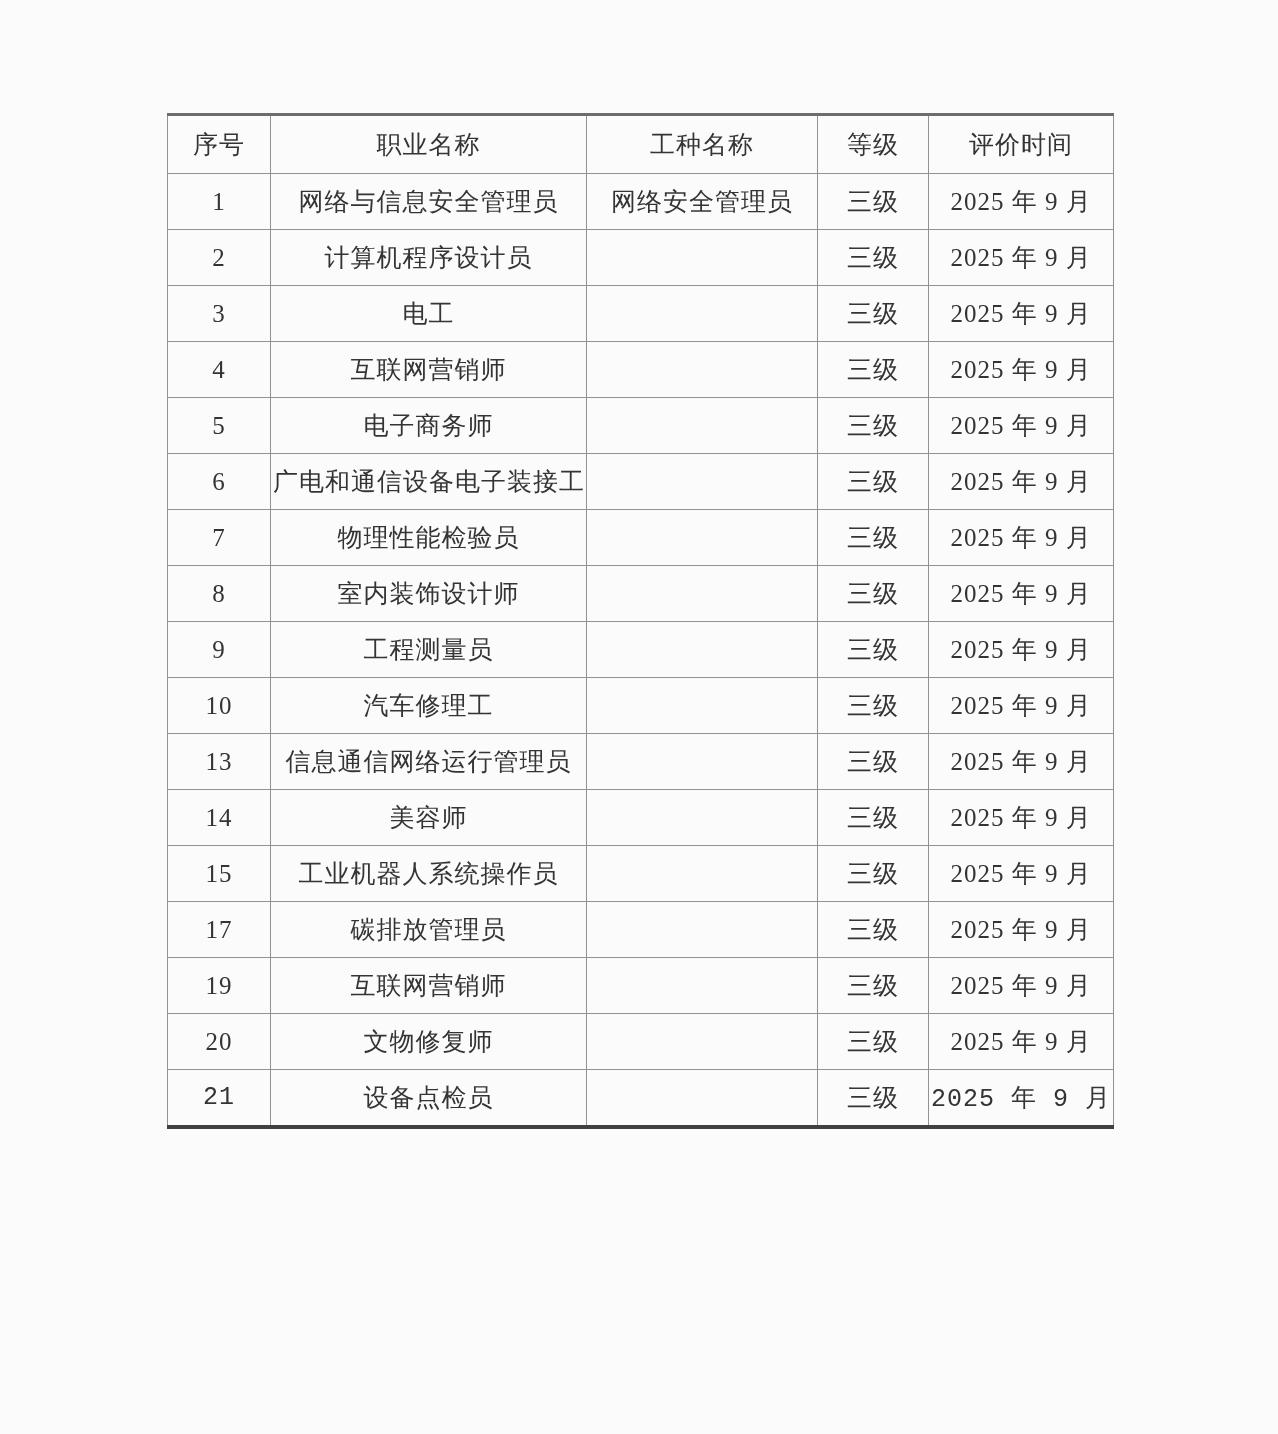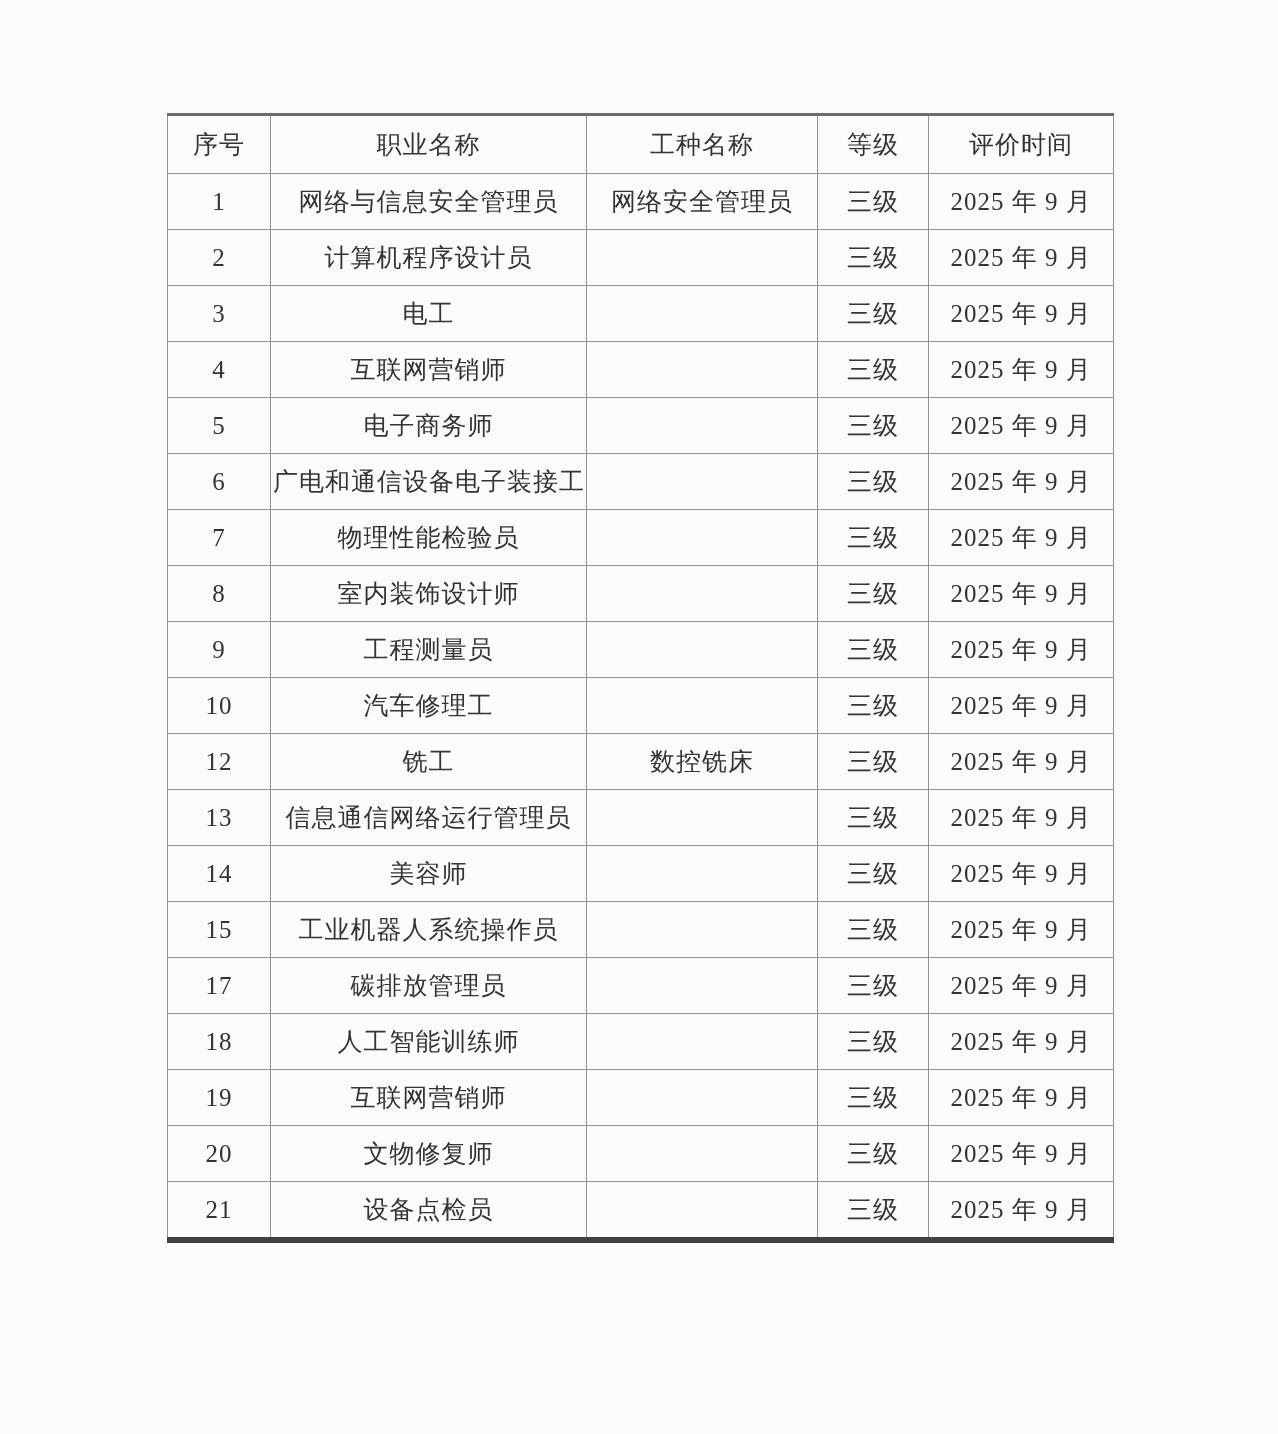--- a/index.html
+++ b/index.html
@@ -37,21 +37,22 @@
     white-space: nowrap;
   }
   table.eval-table thead th {
     height: 57px;
     border-top: 3px solid #6d6d6d;
   }
   table.eval-table tbody td {
     height: 55px;
   }
   table.eval-table tbody tr:last-child td {
-    border-bottom: 6px solid #404040;
+    border-bottom: 4px solid #404040;
+    font-family: Liberation Mono, monospace;
   }
   col.c-index  { width: 103px; }
   col.c-occ    { width: 316px; }
   col.c-trade  { width: 231px; }
   col.c-level  { width: 111px; }
   col.c-date   { width: 185px; }
   td.cell-date, th.col-date { letter-spacing: 2px; }
   td.cell-index { font-size: 26px; letter-spacing: 0; }
 </style>
 </head>
@@ -150,27 +151,20 @@
 
     <tr>
       <td class="cell-index">10</td>
       <td class="cell-occupation">汽车修理工</td>
       <td class="cell-trade"></td>
       <td class="cell-level">三级</td>
       <td class="cell-date">2025 年 9 月</td>
     </tr>
 
 
-    <tr>
-      <td class="cell-index">12</td>
-      <td class="cell-occupation">铣工</td>
-      <td class="cell-trade">数控铣床</td>
-      <td class="cell-level">三级</td>
-      <td class="cell-date">2025 年 9 月</td>
-    </tr>
 
     <tr>
       <td class="cell-index">13</td>
       <td class="cell-occupation">信息通信网络运行管理员</td>
       <td class="cell-trade"></td>
       <td class="cell-level">三级</td>
       <td class="cell-date">2025 年 9 月</td>
     </tr>
 
     <tr>
@@ -191,27 +185,20 @@
 
 
     <tr>
       <td class="cell-index">17</td>
       <td class="cell-occupation">碳排放管理员</td>
       <td class="cell-trade"></td>
       <td class="cell-level">三级</td>
       <td class="cell-date">2025 年 9 月</td>
     </tr>
 
-    <tr>
-      <td class="cell-index">18</td>
-      <td class="cell-occupation">人工智能训练师</td>
-      <td class="cell-trade"></td>
-      <td class="cell-level">三级</td>
-      <td class="cell-date">2025 年 9 月</td>
-    </tr>
 
     <tr>
       <td class="cell-index">19</td>
       <td class="cell-occupation">互联网营销师</td>
       <td class="cell-trade"></td>
       <td class="cell-level">三级</td>
       <td class="cell-date">2025 年 9 月</td>
     </tr>
 
     <tr>

